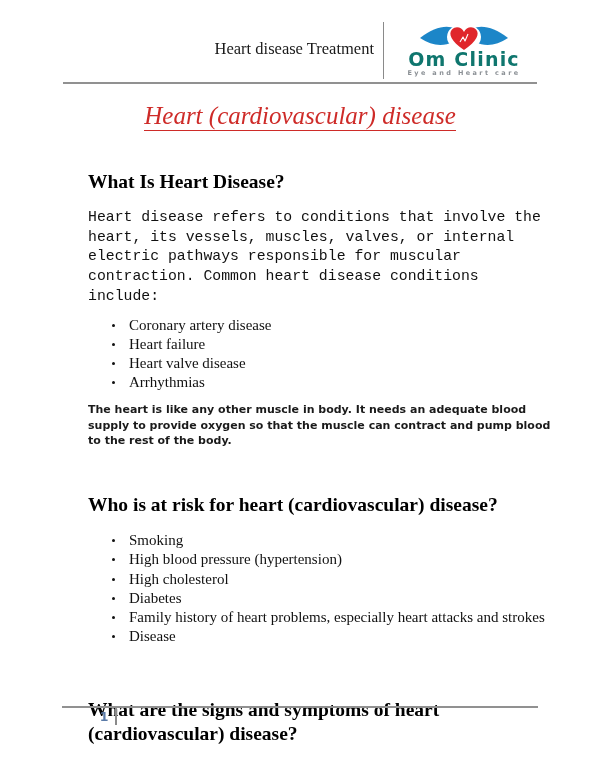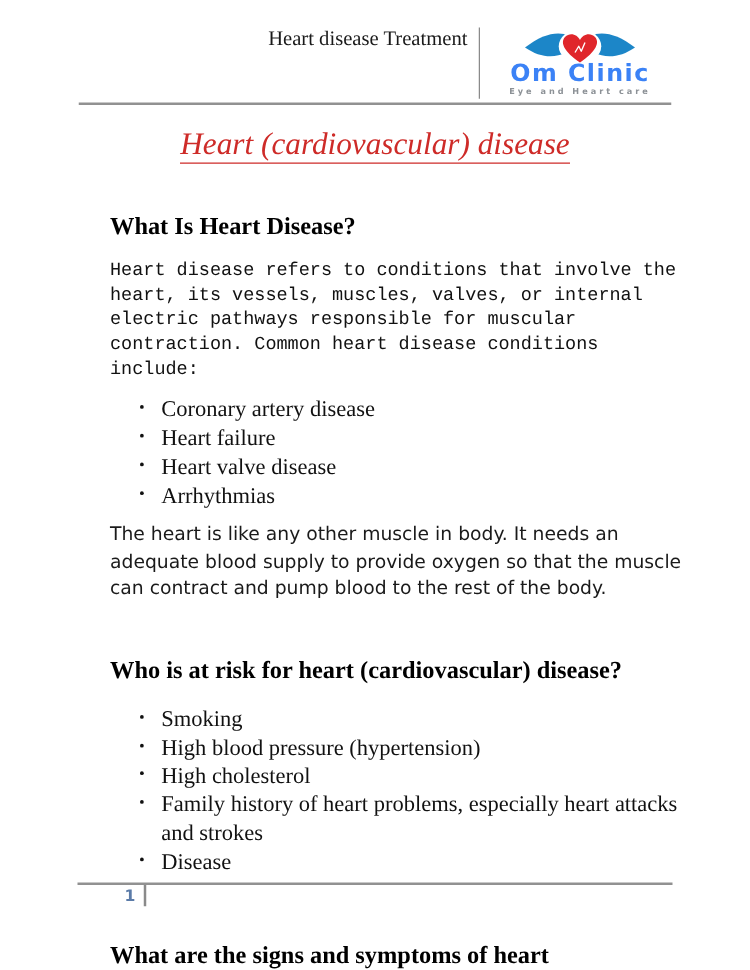--- a/index.html
+++ b/index.html
@@ -28,21 +28,21 @@
   
   .header {
     position: absolute;
     left: 63px;
     top: 22px;
     width: 474px;
     height: 60px;
   }
   .header-inner {
     display: flex;
-    align-items: flex-start;
+    align-items: flex-end;
     justify-content: flex-end;
     height: 58px;
   }
   .header-title {
     font-family: "Liberation Serif", "DejaVu Serif", serif;
     font-size: 16.5px;
     color: #1a1a1a;
     line-height: 1.1;
     padding-right: 9px;
     padding-bottom: 22px;
@@ -70,21 +70,21 @@
   .logo-name {
     position: absolute;
     left: 0;
     top: 28px;
     width: 146px;
     text-align: center;
     font-family: "DejaVu Sans", "Liberation Sans", sans-serif;
     font-weight: bold;
     font-size: 19px;
     letter-spacing: 1.2px;
-    color: #3b82f6;
+    color: #0f766e;
     line-height: 1;
   }
   .logo-tagline {
     position: absolute;
     left: 0;
     top: 48px;
     width: 146px;
     text-align: center;
     font-family: "DejaVu Sans", "Liberation Sans", sans-serif;
     font-size: 6.5px;
@@ -138,33 +138,34 @@
   }
   p.body-serif {
     font-family: Liberation Mono, monospace;
     font-size: 14.8px;
     line-height: 1.32;
     margin: 0;
     color: #111;
   }
   p.body-sans {
     font-family: "DejaVu Sans", "Liberation Sans", sans-serif;
-    font-size: 15px;
+    font-size: 11px;
     line-height: 1.42;
     margin: 0;
     color: #1a1a1a;
+    font-weight: bold;
   }
   ul.bullets {
     list-style: none;
     margin: 0;
     padding: 0;
   }
   ul.bullets li {
     font-family: "Liberation Serif", "DejaVu Serif", serif;
-    font-size: 18px;
+    font-size: 15px;
     line-height: 1.27;
     color: #111;
     position: relative;
     padding-left: 41px;
   }
   ul.bullets li::before {
     content: "";
     position: absolute;
     left: 24px;
     top: 8px;
@@ -256,20 +257,21 @@
 
     <div class="gap-xl"></div>
     <div class="gap-md"></div>
 
     <h2 class="section-heading">Who is at risk for heart (cardiovascular) disease?</h2>
     <div class="gap-md"></div>
     <ul class="bullets">
       <li>Smoking</li>
       <li>High blood pressure (hypertension)</li>
       <li>High cholesterol</li>
+      <li>Diabetes</li>
       <li>Family history of heart problems, especially heart attacks and strokes</li>
       <li>Disease</li>
     </ul>
 
     <div class="gap-xl"></div>
     <div class="gap-lg"></div>
 
     <h2 class="section-heading">What are the signs and symptoms of heart (cardiovascular) disease?</h2>
 
   </div>

